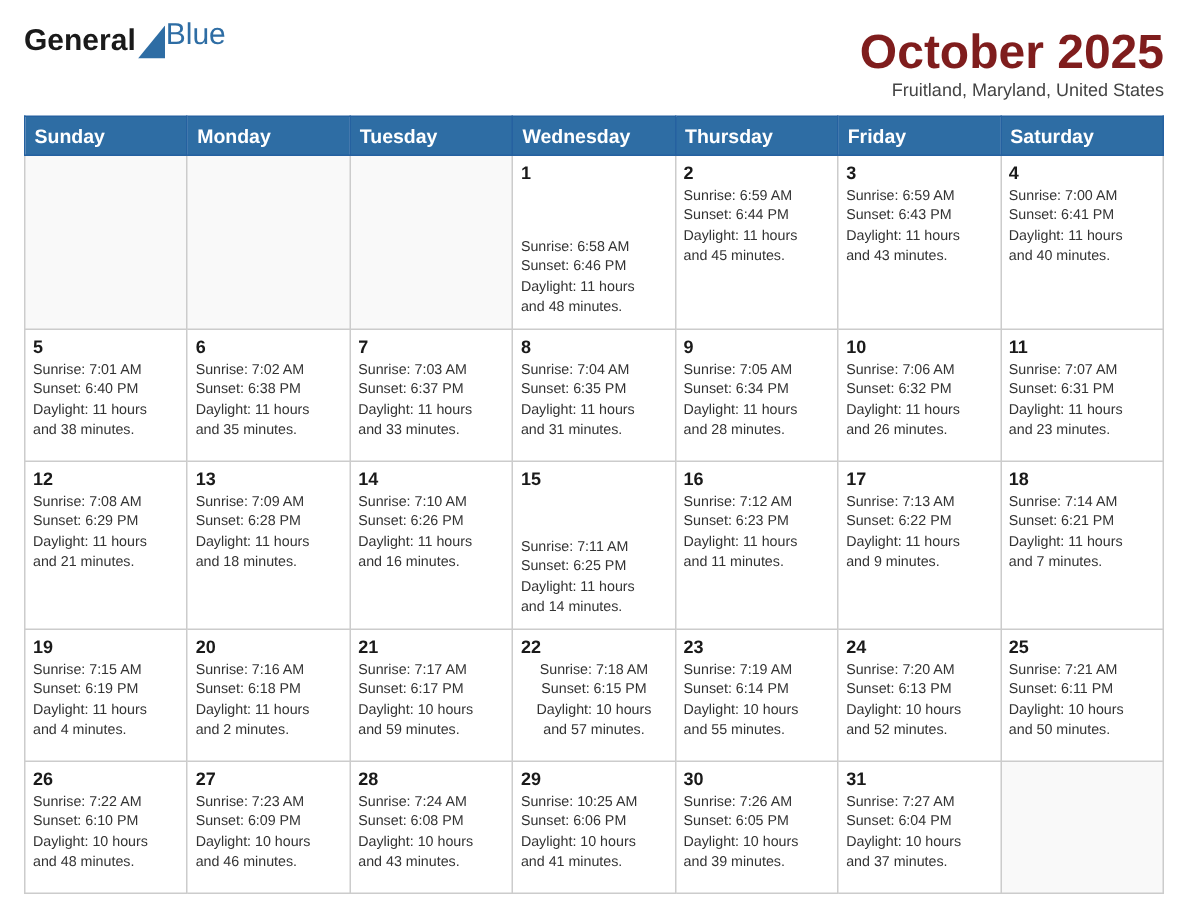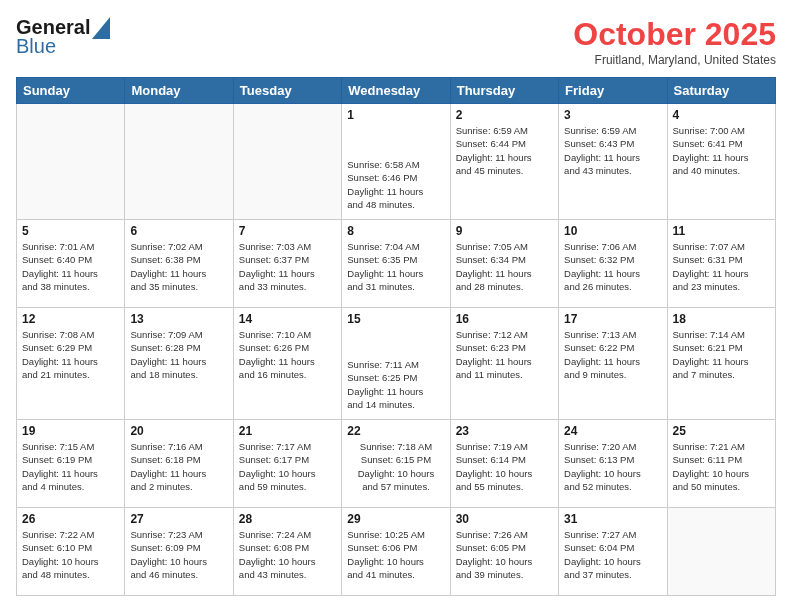--- a/index.html
+++ b/index.html
@@ -22,21 +22,21 @@
       justify-content: space-between;
       align-items: flex-start;
       margin-bottom: 10px;
     }
     .title-block {
       text-align: right;
     }
     .month-title {
       font-size: 32px;
       font-weight: bold;
-      color: #ef4444;
+      color: #7f1d1d;
     }
     .location {
       font-size: 12px;
       color: #444;
     }
     .calendar {
       flex: 1;
       border: 1px solid #ccc;
       border-collapse: collapse;
       width: 100%;
@@ -73,21 +73,21 @@
     }
     .empty-cell {
       background: #f9f9f9;
     }
     table {
       width: 100%;
       border-collapse: collapse;
     }
     .logo-wrapper {
       display: flex;
-      flex-direction: column;
+      flex-direction: row;
       align-items: flex-start;
     }
     .logo-line1 {
       display: flex;
       align-items: center;
     }
     .general-text {
       font-size: 20px;
       font-weight: bold;
       color: #1a1a1a;

